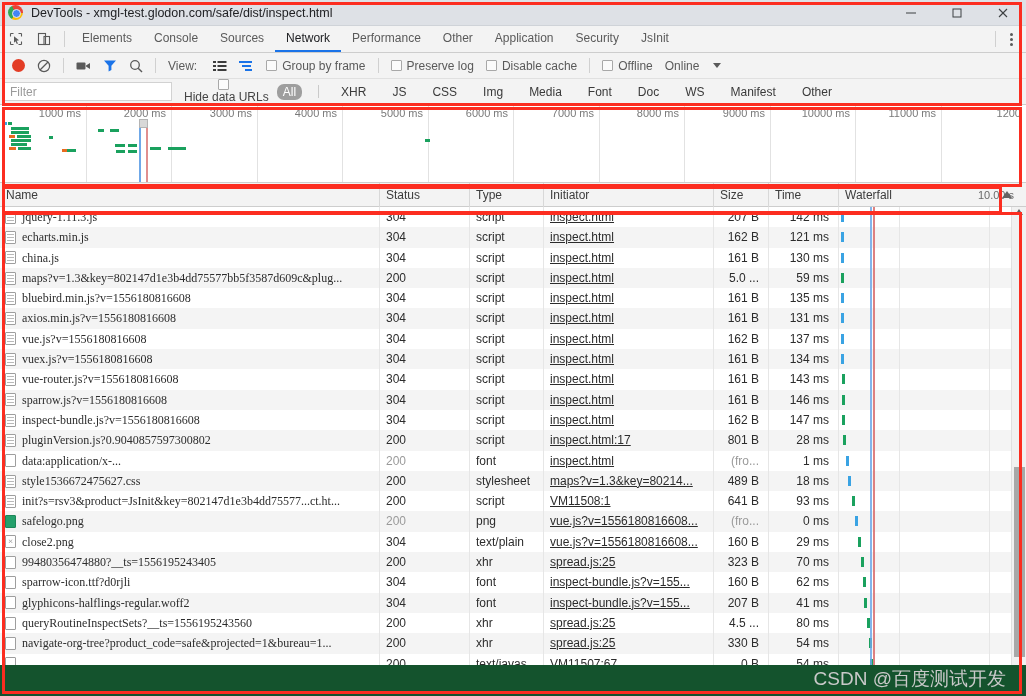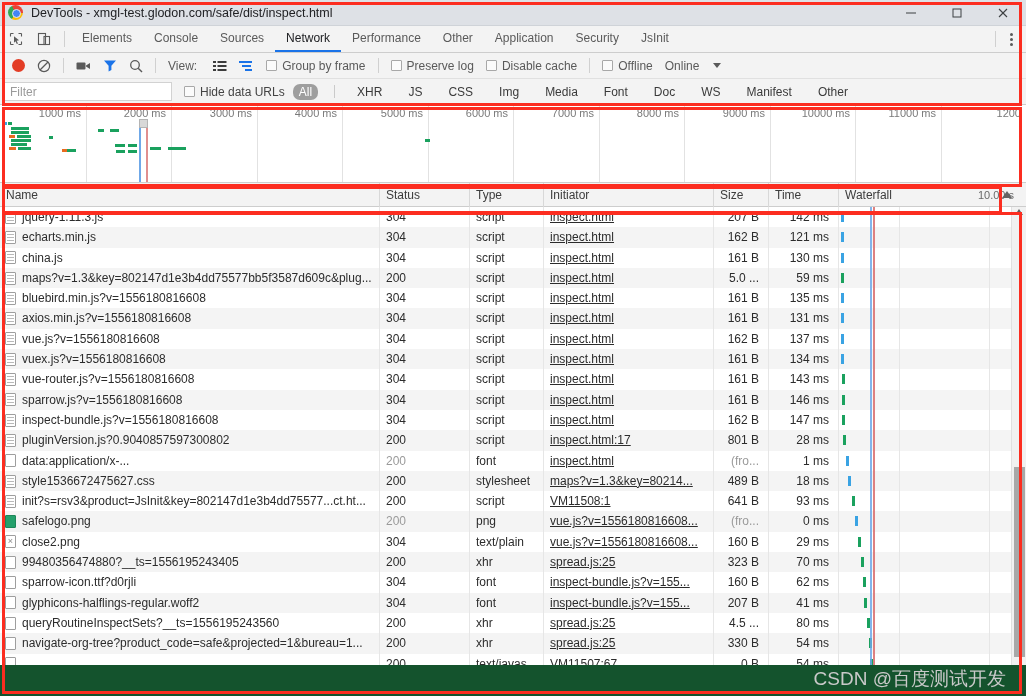--- a/index.html
+++ b/index.html
@@ -164,21 +164,21 @@
     margin-left: 4px;
     border: 1px solid #d2d2d2;
     background: #ffffff;
     font-size: 12px;
     color: #909090;
     padding: 0 5px;
     line-height: 17px;
     font-family: "Liberation Sans", sans-serif;
   }
   .filter-input::placeholder { color: #9a9a9a; }
-  .hdu { display: flex; align-items: center; margin-left: 12px; color: #444; }
+  .hdu { display: flex; align-items: center; margin-left: 12px; color: #444; flex-direction: column; }
   .types { display: flex; align-items: center; gap: 11px; margin-left: 8px; }
   .type-pill {
     padding: 1px 6px;
     border-radius: 7px;
     font-size: 12px;
     color: #3a3a3a;
     white-space: nowrap;
     margin-right: 3px;
   }
   .type-pill.sel { background: #9e9e9e; color: #ffffff; }
@@ -270,21 +270,21 @@
     height: 20.3px;
     line-height: 20.3px;
     padding-left: 6px;
     border-right: 1px solid #e6e6e6;
     overflow: hidden;
     white-space: nowrap;
     text-overflow: ellipsis;
     flex: 0 0 auto;
   }
   .cell.num { text-align: right; padding-right: 9px; padding-left: 2px; }
-  .cell.name { display: flex; align-items: center; gap: 6px; padding-left: 5px; }
+  .cell.name { display: flex; align-items: center; gap: 6px; padding-left: 5px; font-family: Liberation Serif, serif; }
   .cell.dim { color: #9a9a9a; }
   .cell.init a { color: #2c2c2c; text-decoration: underline; }
   .cell.wf { border-right: none; position: relative; flex: 1 1 auto; }
   .fileicon {
     width: 11px; height: 13px;
     border: 1px solid #9e9e9e;
     background: #fff;
     flex: 0 0 auto;
     position: relative;
     border-radius: 1px;

